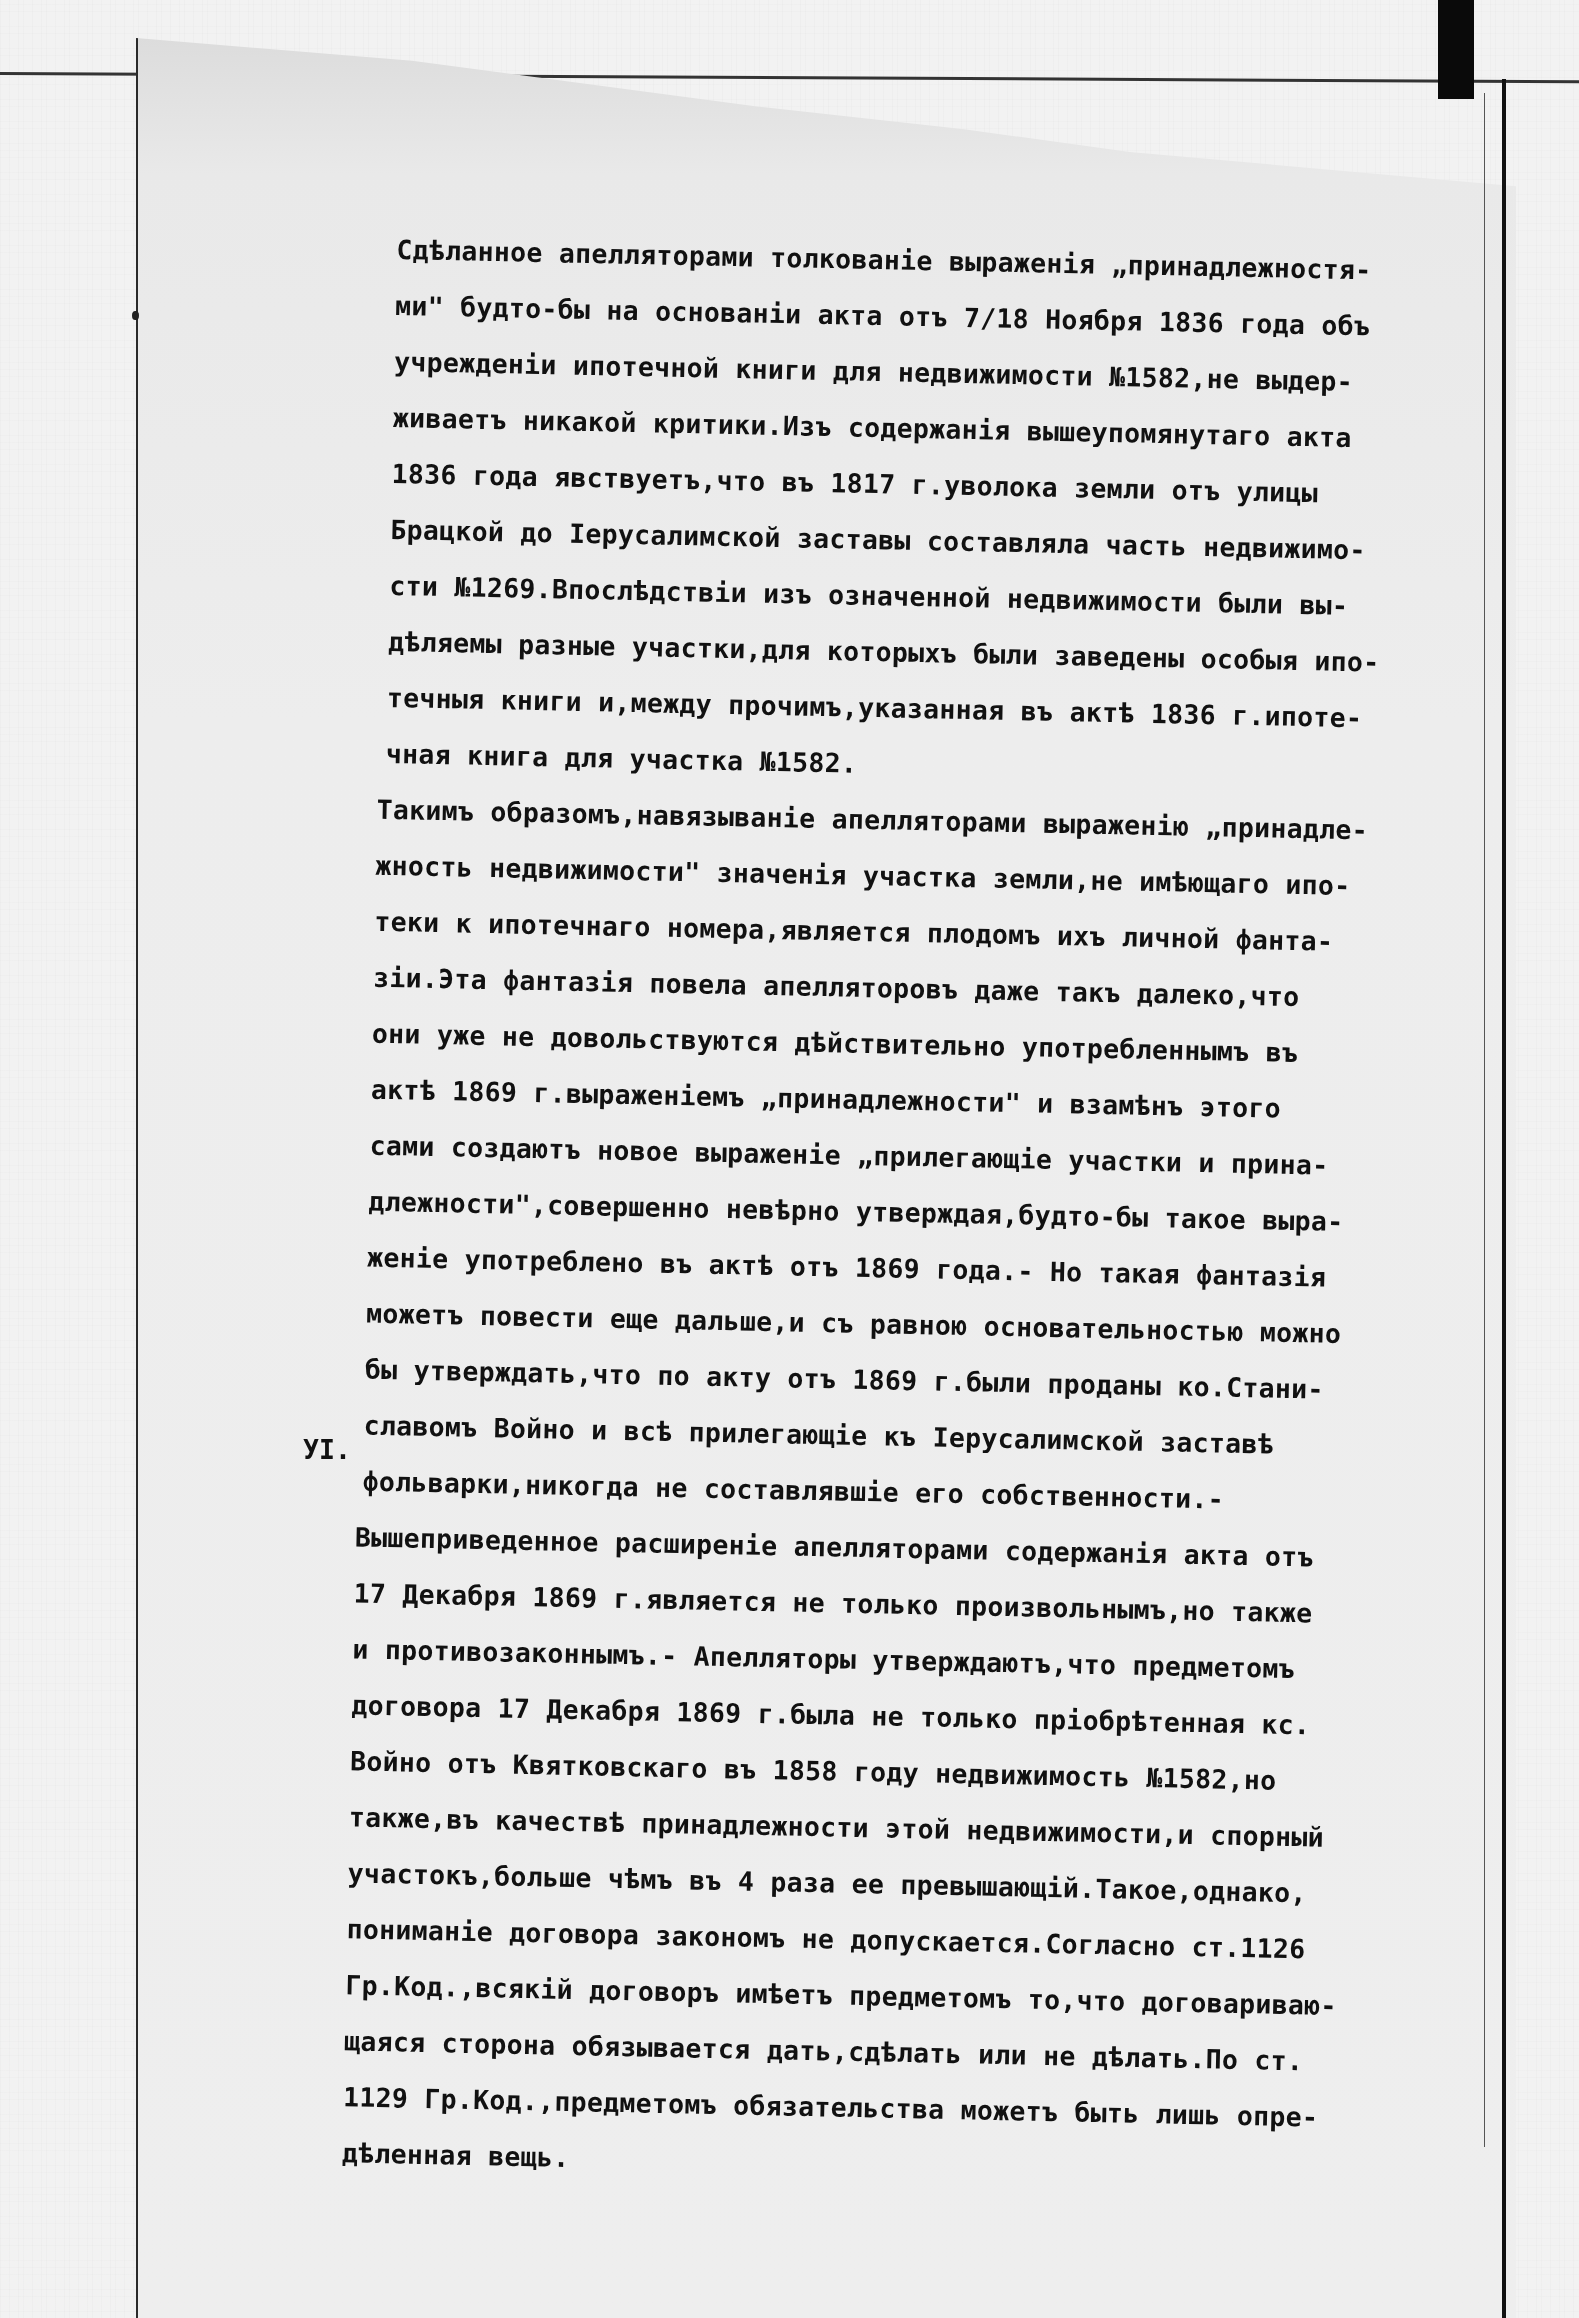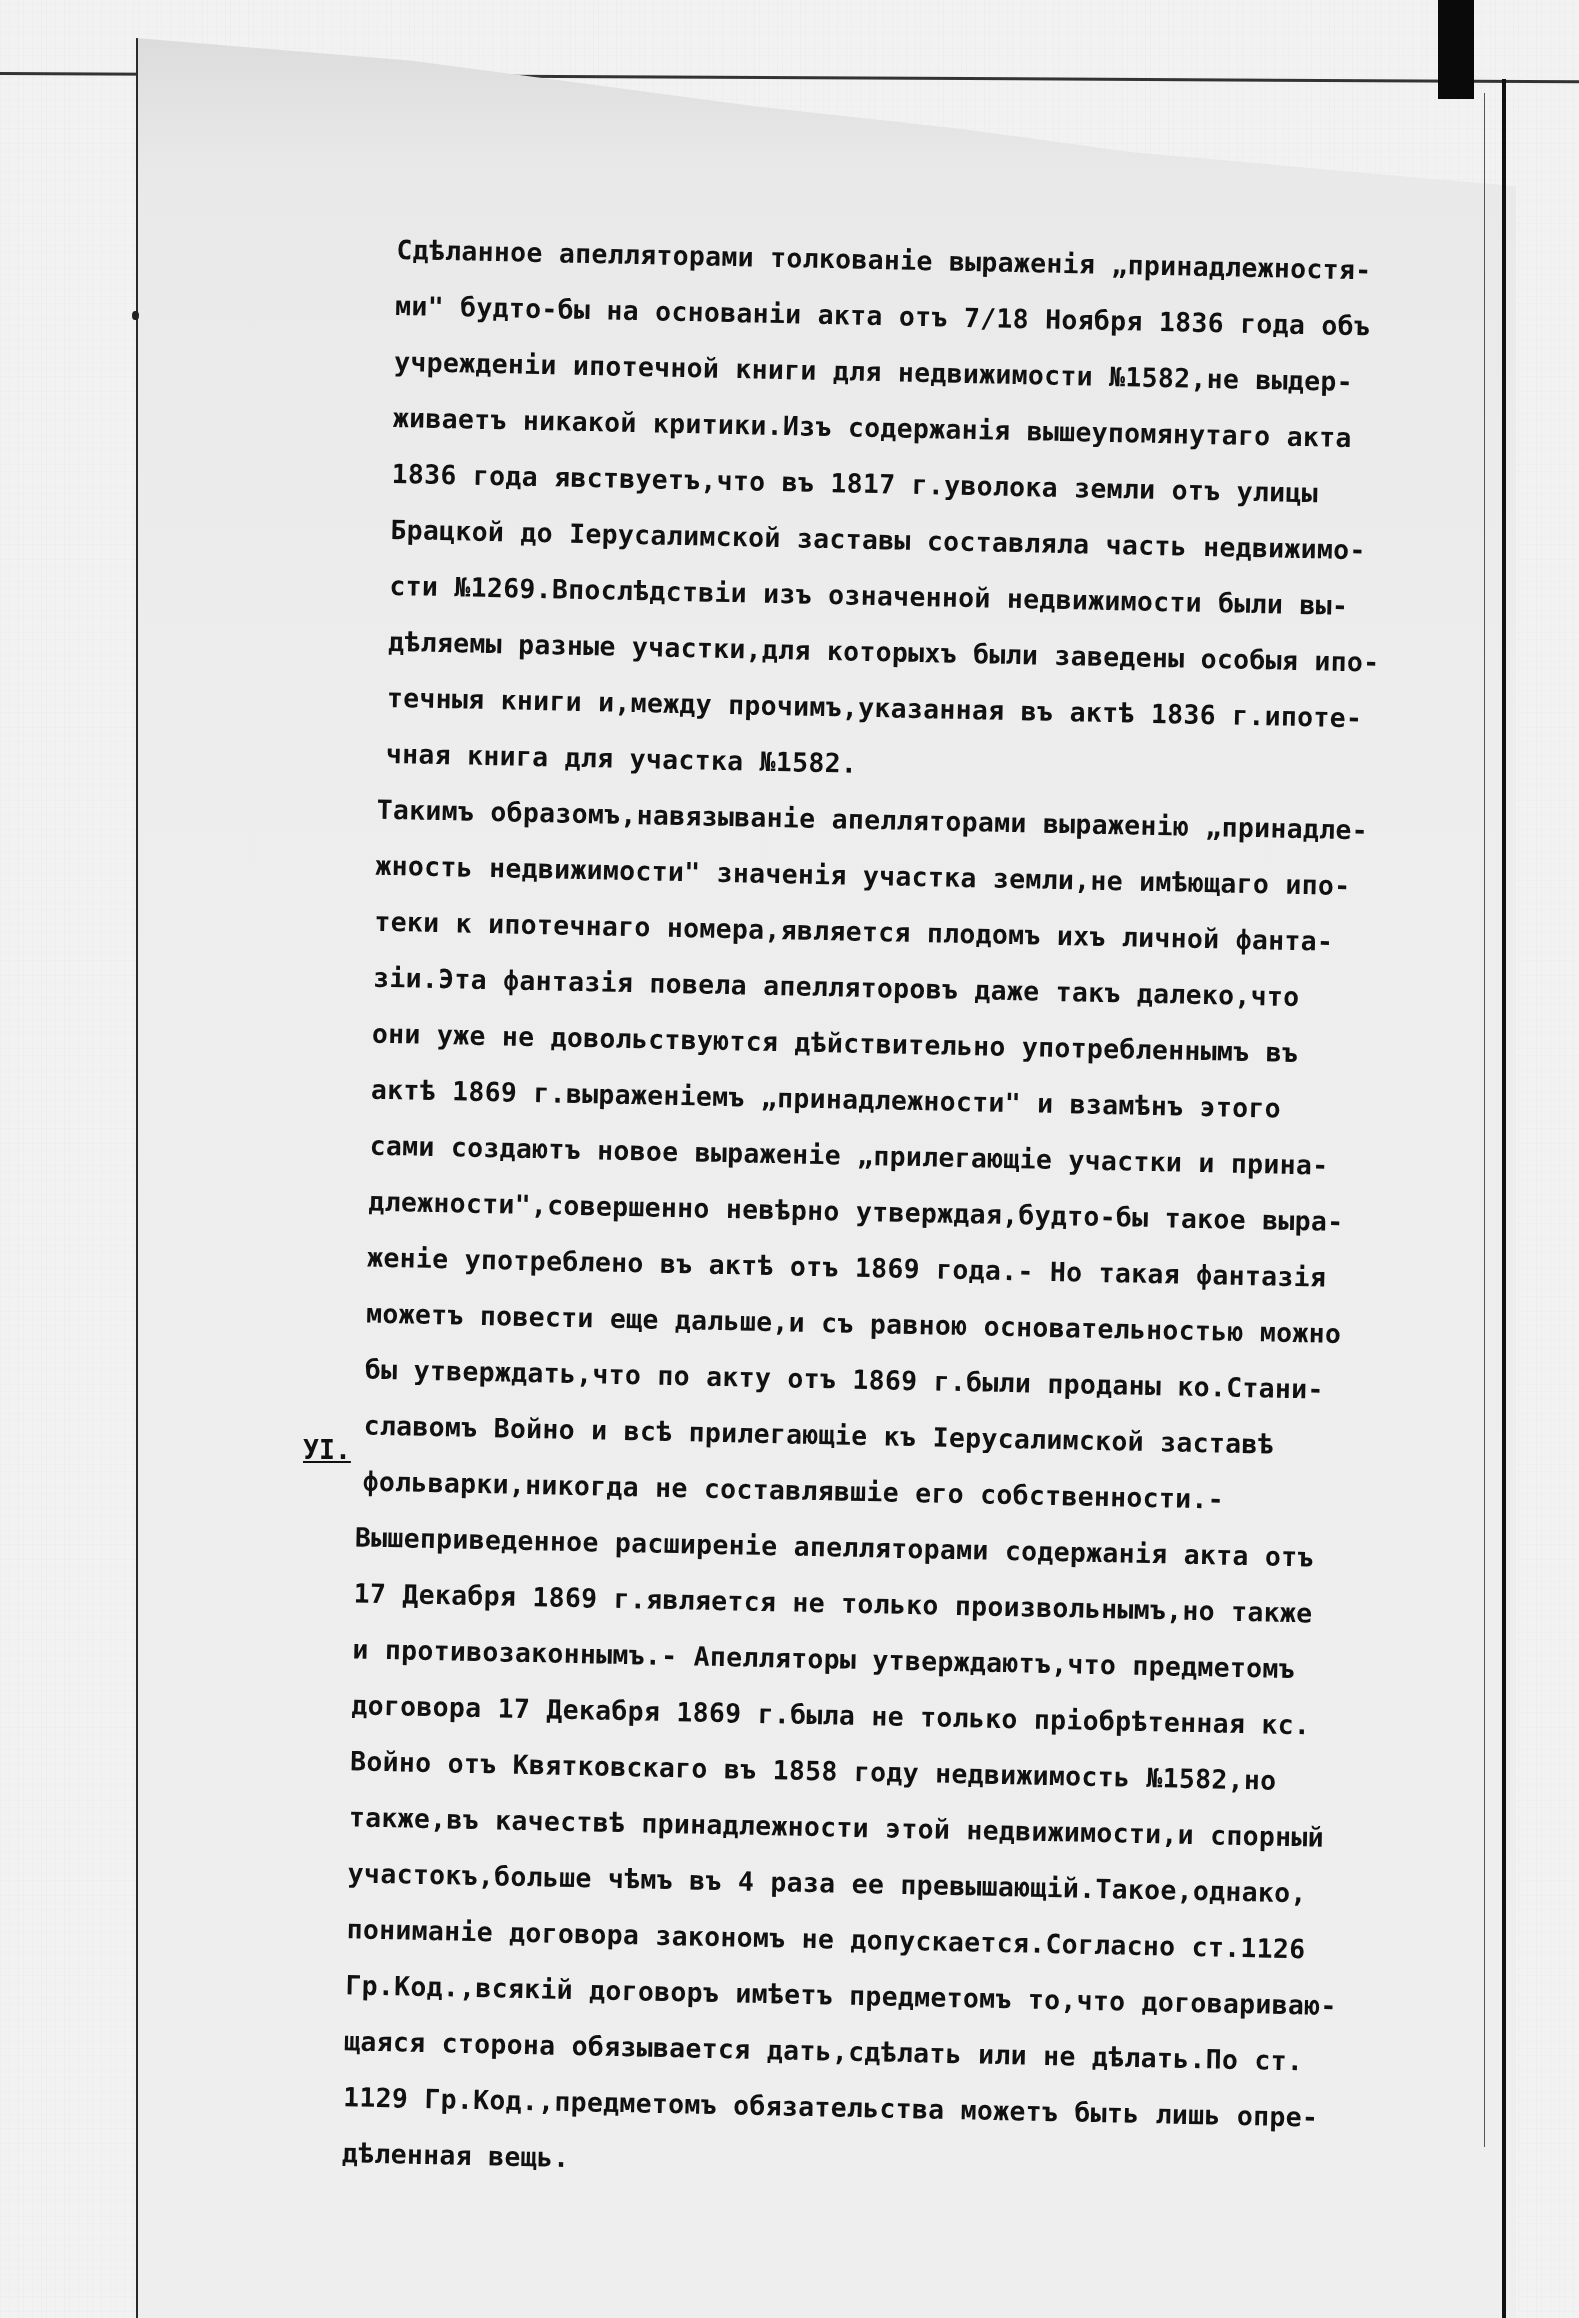--- a/index.html
+++ b/index.html
@@ -40,21 +40,21 @@
   .text-block {
     position: absolute; left: 397px; top: 222px; width: 1100px;
     transform: rotate(1.2deg); transform-origin: left top;
   }
   .line {
     font-size: 26.5px; font-weight: bold; color: #111; letter-spacing: 0.3px;
     white-space: nowrap; height: 56px; line-height: 56px;
   }
   .section-num {
     position: absolute; left: 303px; top: 1434px;
-    font-size: 26.5px; font-weight: bold; color: #111; text-decoration: underline;
+    font-size: 26.5px; font-weight: bold; color: #111;
   }
 </style>
 </head>
 <body>
 
 <div class="scan-bg"></div>
 <div class="scan-line-top"></div>
 <div class="binding-bar"></div>
 <div class="page"></div>
 <div class="page-right-edge"></div>

